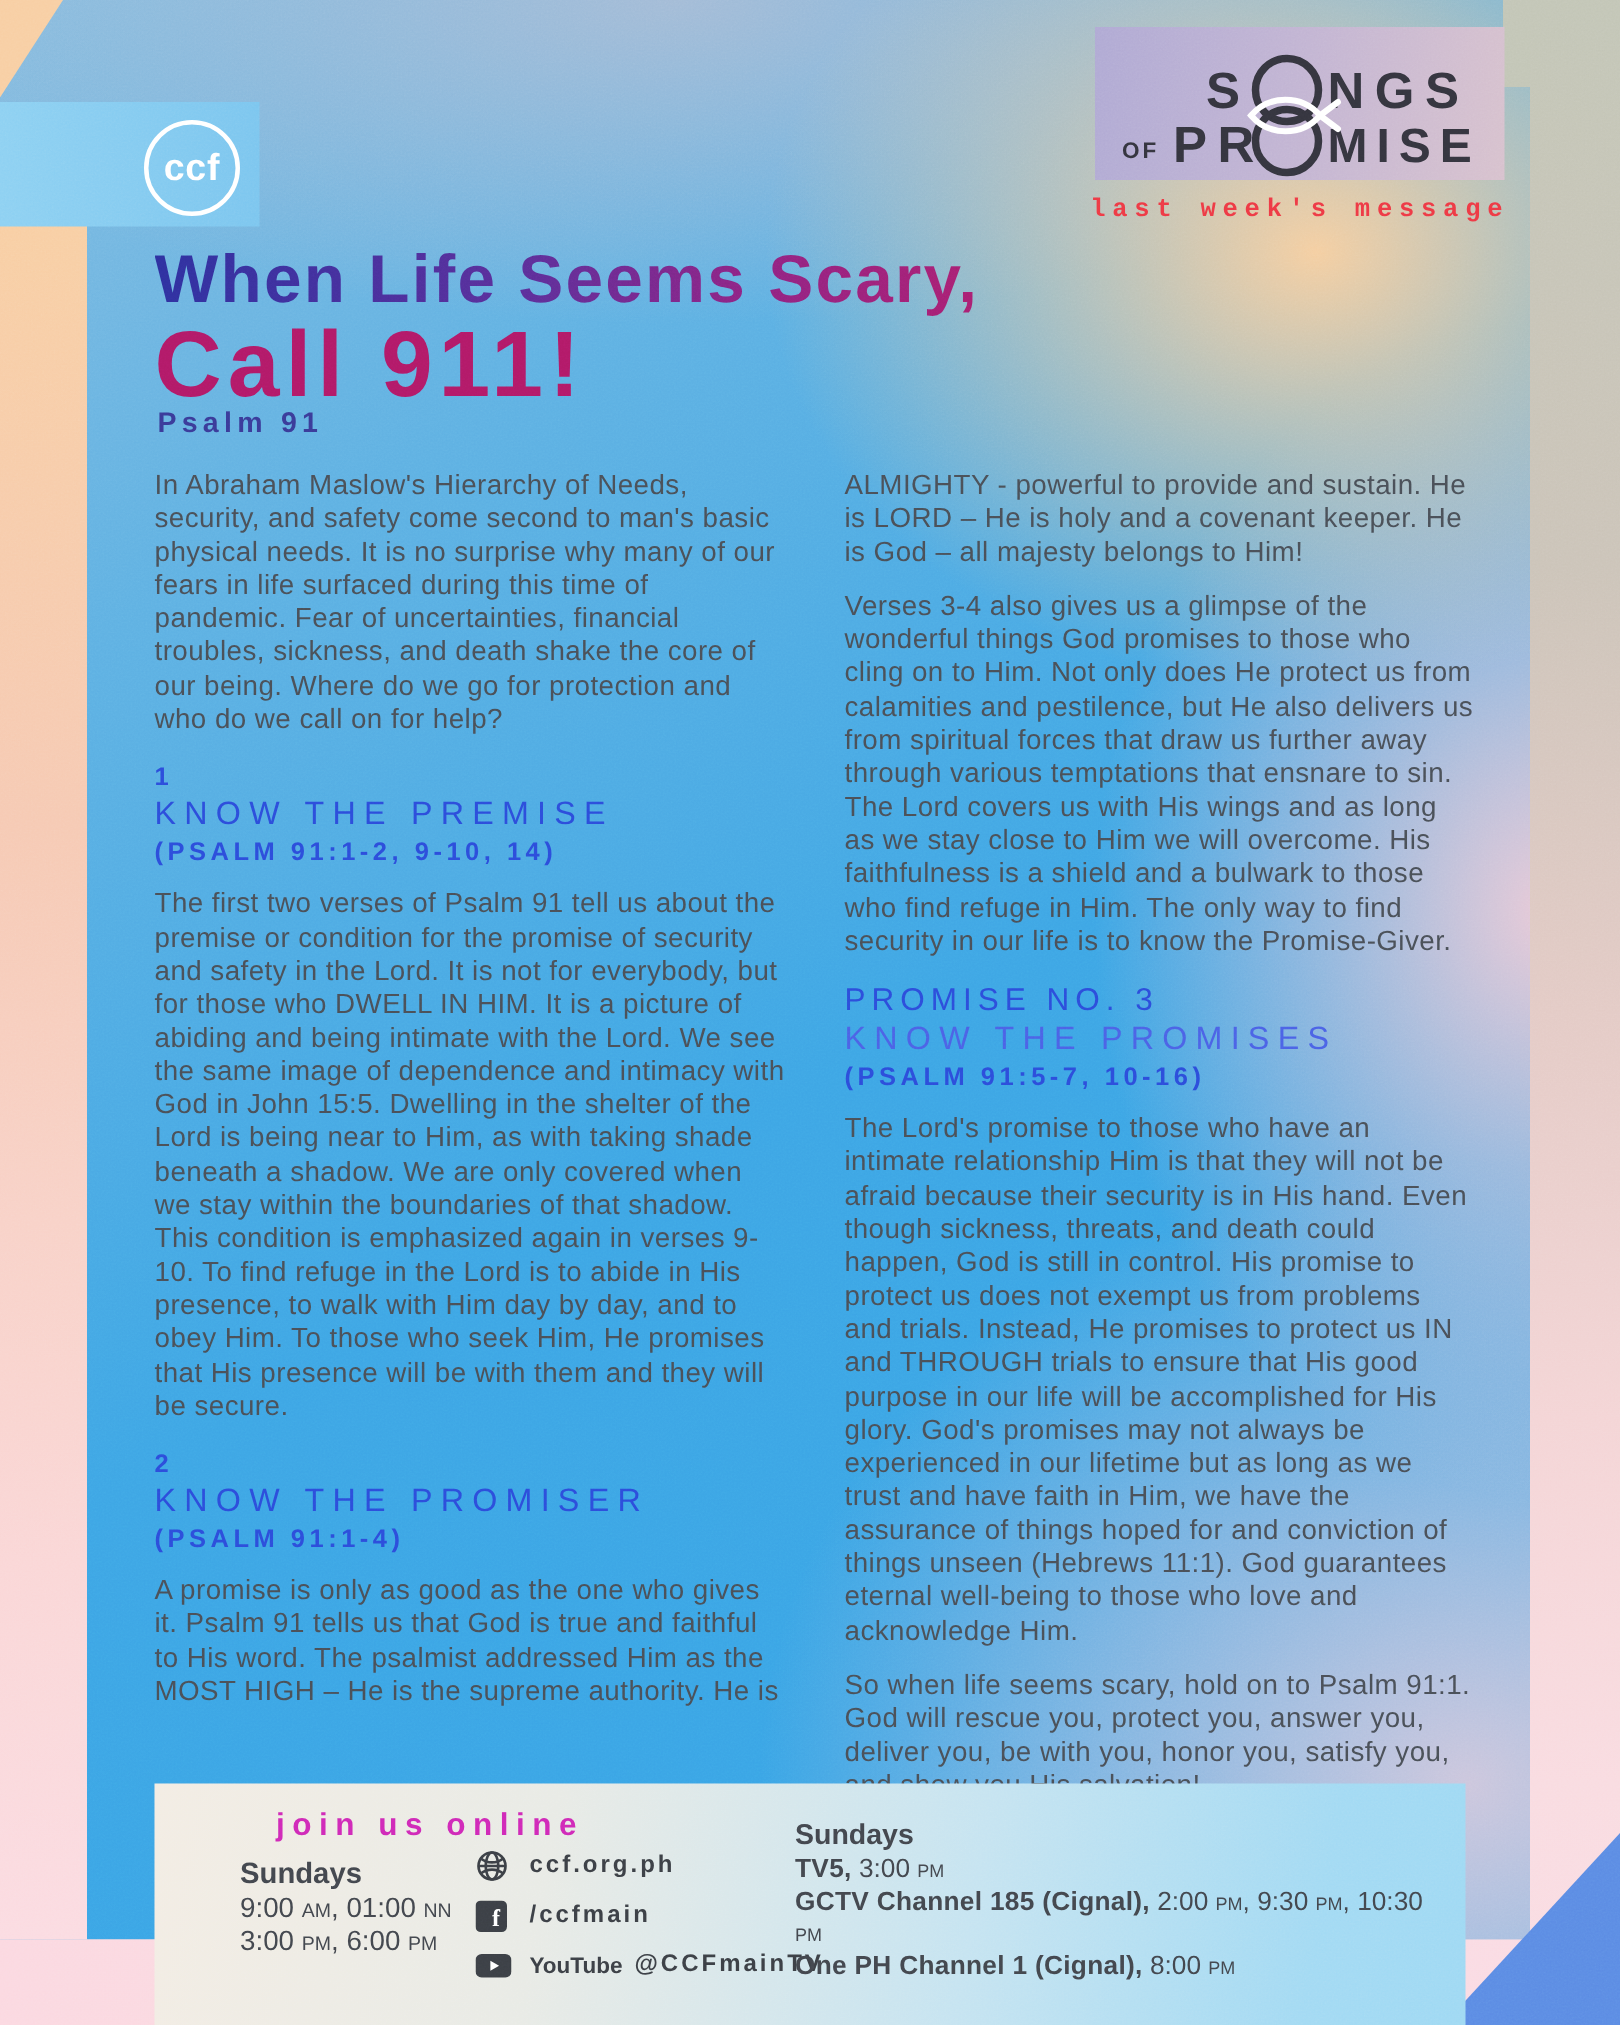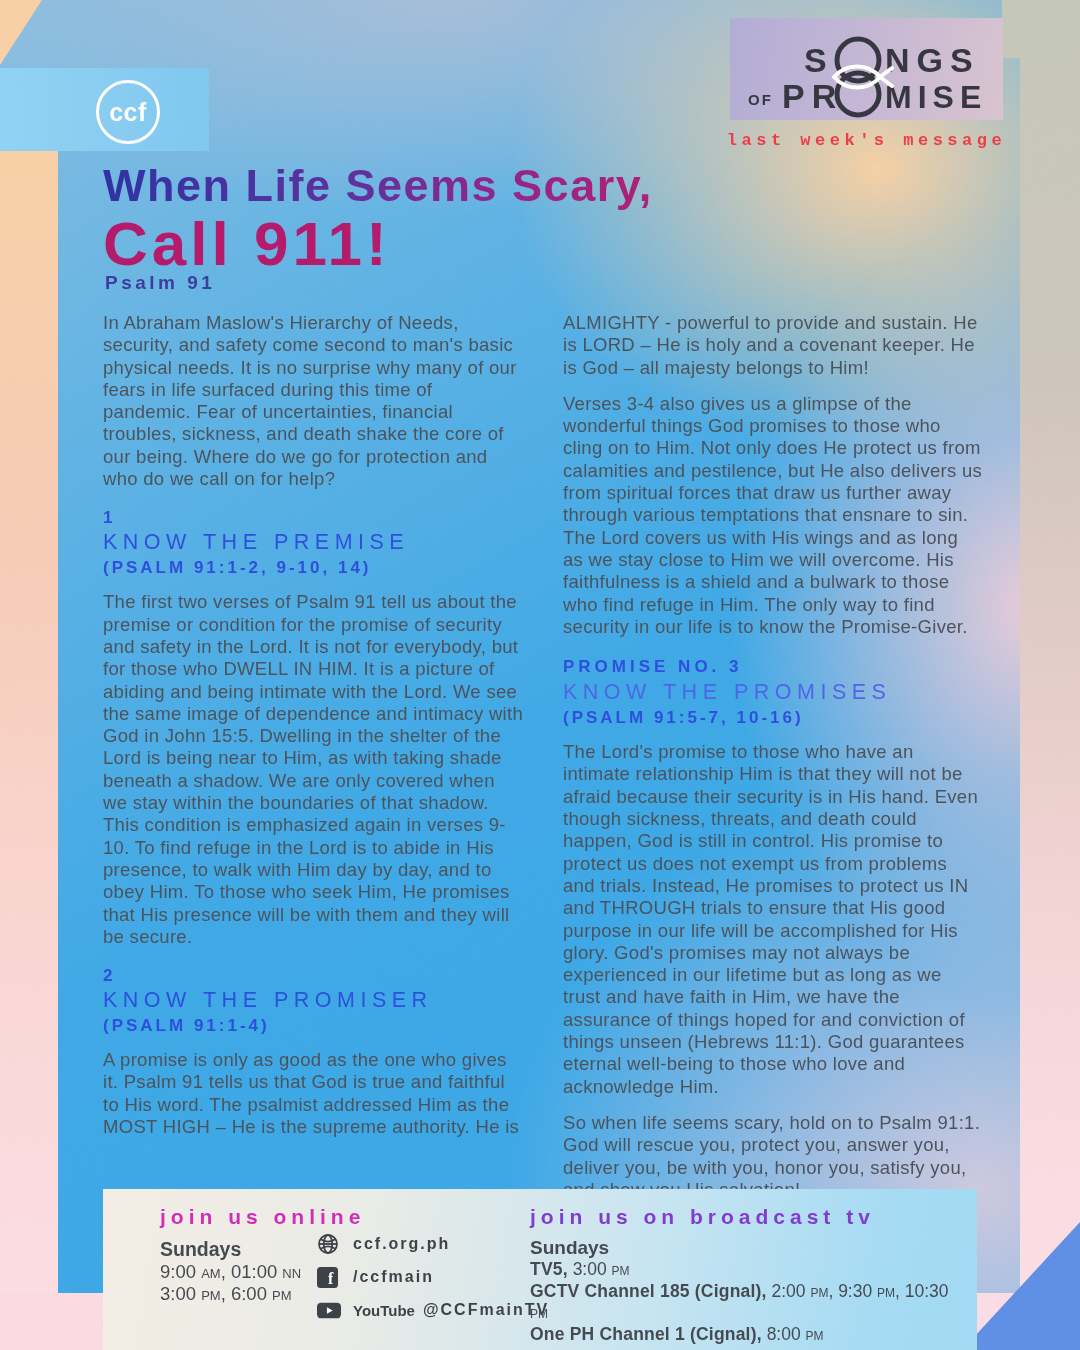--- a/index.html
+++ b/index.html
@@ -38,21 +38,20 @@
     clip-path:polygon(0 0,100% 0,0 100%);
   }
   .tri-br{
     position:absolute;left:962px;top:1222px;width:118px;height:128px;background:#5c8ce4;
     clip-path:polygon(100% 0,100% 100%,0 100%);
   }
   
   .ccf-band{
     position:absolute;left:0;top:68px;width:173px;height:83px;
     background:linear-gradient(90deg,#8ed1f2,#7cc6ef);
-    padding-left:36px;
   }
   .ccf-ring{
     position:absolute;left:96px;top:12px;width:58px;height:58px;border:3px solid #ffffff;border-radius:50%;
     display:flex;align-items:center;justify-content:center;
     color:#ffffff;font-weight:bold;font-size:25px;letter-spacing:0.5px;
   }
   .songs-box{
     position:absolute;left:730px;top:18px;width:273px;height:102px;
     background:linear-gradient(100deg,#b0aad4 0%,#c3b5d3 50%,#d8c2ce 100%);
   }
@@ -72,32 +71,32 @@
   .subtitle{
     position:absolute;left:105px;top:272px;font-size:19px;font-weight:bold;letter-spacing:3.5px;color:#3a3b99;
   }
   
   .col{position:absolute;top:312px;width:420px;}
   .col-left{left:103px;}
   .col-right{left:563px;}
   .col p{margin:0 0 14px 0;font-size:18.5px;line-height:22.3px;letter-spacing:0.3px;color:#4a5058;}
   .sec{margin:18px 0 12px 0;color:#2c4ddb;}
   .sec .num{font-size:17px;font-weight:bold;letter-spacing:2px;line-height:20px;}
-  .sec .eyebrow{font-size:17px;font-weight:bold;letter-spacing:4px;line-height:22px;}
+  .sec .eyebrow{font-size:21px;font-weight:normal;letter-spacing:4px;line-height:22px;}
   .sec .t{font-size:21.5px;font-weight:normal;letter-spacing:5.5px;line-height:28px;white-space:nowrap;}
   .sec .r{font-size:17px;font-weight:bold;letter-spacing:3px;line-height:23px;white-space:nowrap;}
   .sec3 .t{color:#4b62e6;}
   
   .footer{
     position:absolute;left:103px;top:1189px;width:874px;height:161px;
     background:linear-gradient(100deg,#f3ede4 0%,#e9ebe6 30%,#c6e4f1 62%,#a3daf3 88%,#9fd9f3 100%);
   }
   .fo{position:absolute;left:57px;top:16px;color:#43474e;}
   .fhead{font-size:21px;font-weight:bold;letter-spacing:5px;white-space:nowrap;}
-  .fhead.online{color:#d02ab8;}
+  .fhead.online{color:#d02ab8;margin-left:24px;}
   .fhead.broadcast{color:#7e3ace;}
   .fday{font-size:19.5px;font-weight:bold;margin-top:9px;}
   .ftime{font-size:18.5px;line-height:22px;font-variant:small-caps;}
   .fchan{position:absolute;left:214px;top:44px;}
   .chan-row{display:flex;align-items:center;margin-bottom:11px;height:22px;}
   .chan-row .ic{width:24px;height:22px;margin-right:12px;display:flex;align-items:center;}
   .chan-label{font-size:16px;letter-spacing:2px;color:#3c4046;font-weight:bold;}
   .yt-word{font-size:15px;font-weight:bold;color:#3c4046;margin-right:8px;letter-spacing:0;}
   .fb-col{position:absolute;left:427px;top:16px;color:#43474e;width:440px;}
   .fb-col .bline{font-size:17.5px;line-height:21.5px;}
@@ -216,21 +215,20 @@
               <rect x="0" y="1" width="29" height="19" rx="5" fill="#3c4046"></rect>
               <polygon points="12,6.5 19,10.5 12,14.5" fill="#ffffff"></polygon>
             </svg>
         </span>
         <span class="yt-word">YouTube</span>
         <span class="chan-label">@CCFmainTV</span>
       </div>
     </div>
 
     <div class="fb-col">
-      <div class="fhead broadcast">join us on broadcast tv</div>
       <div class="fday" style="margin-top:8px;font-size:19px;">Sundays</div>
       <div class="bline"><b>TV5,</b><span class="sc"> 3:00 pm</span></div>
       <div class="bline"><b>GCTV Channel 185 (Cignal),</b><span class="sc"> 2:00 pm, 9:30 pm, 10:30 pm</span></div>
       <div class="bline"><b>One PH Channel 1 (Cignal),</b><span class="sc"> 8:00 pm</span></div>
     </div>
 
   </div>
 
   <svg class="grain">
     <filter id="grainNoise">

